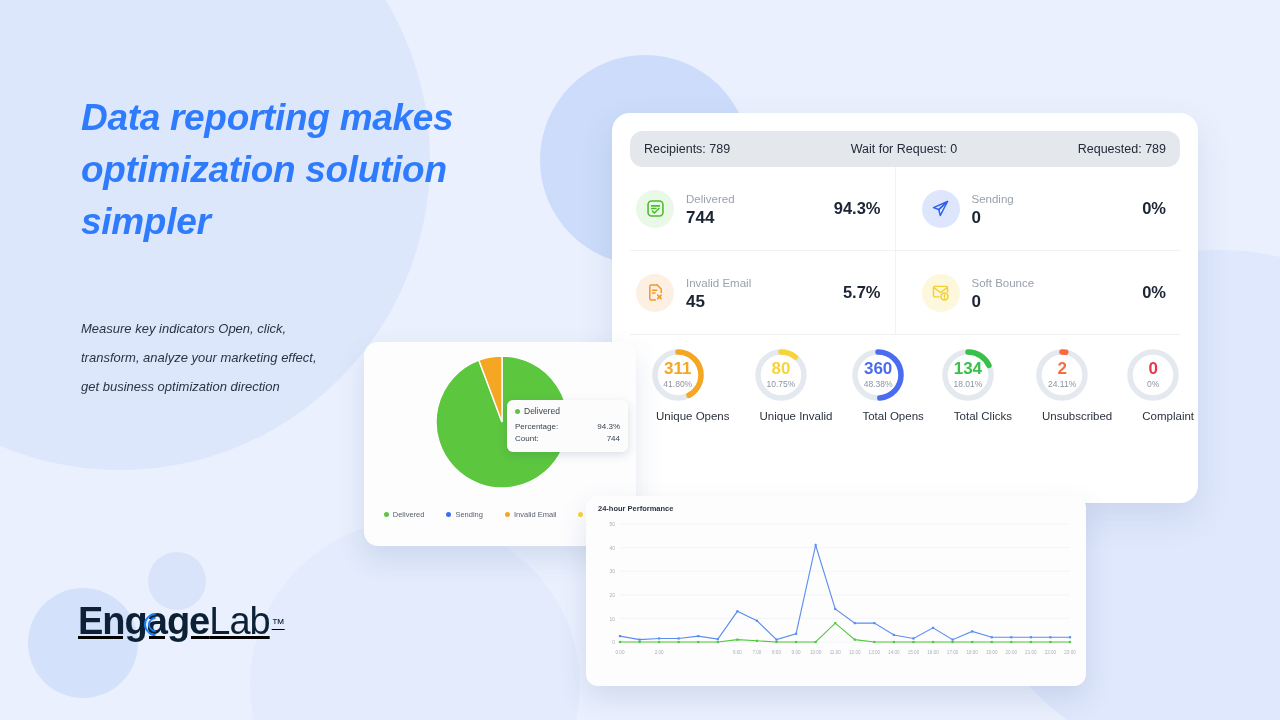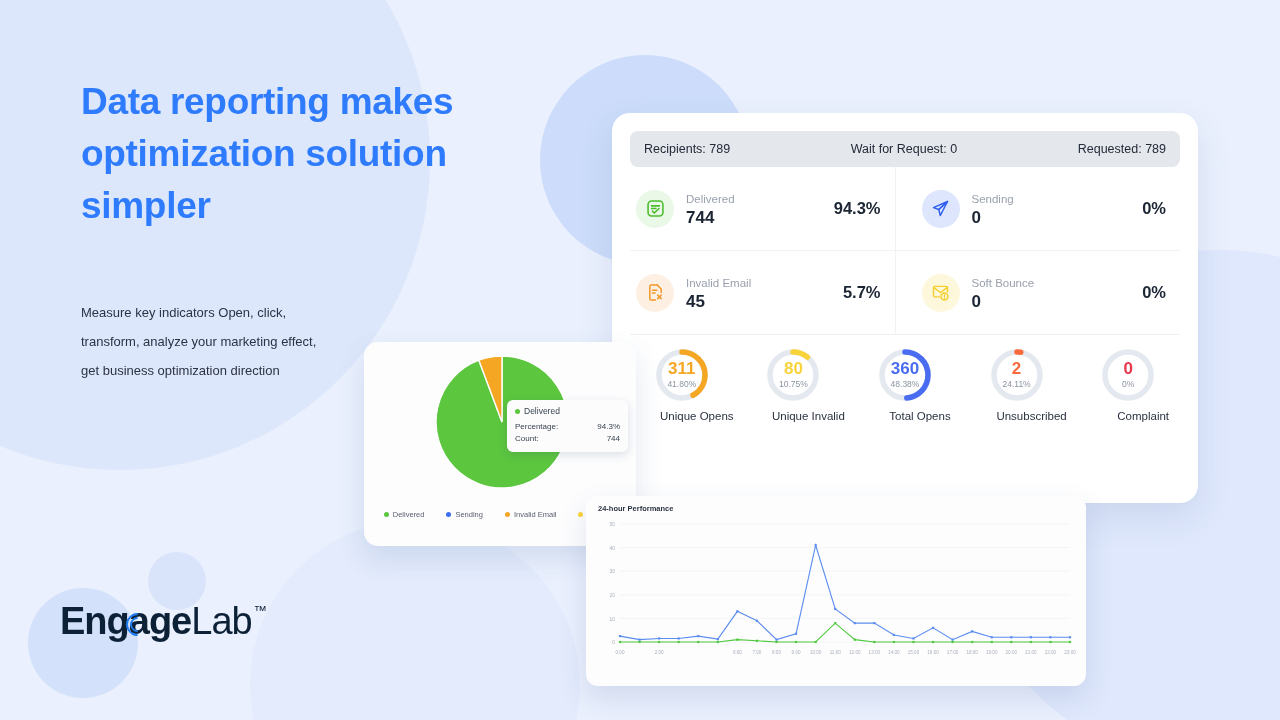--- a/index.html
+++ b/index.html
@@ -12,49 +12,49 @@
   .bg{position:absolute;inset:0;overflow:hidden;}
   .circ{position:absolute;border-radius:50%;}
   .c-left-big{width:620px;height:620px;left:-190px;top:-150px;background:#dde7fb;}
   .c-top-right{width:210px;height:210px;left:540px;top:55px;background:#ccdcfa;}
   .c-right-big{width:520px;height:520px;left:960px;top:250px;background:#dfe8fc;}
   .c-logo-big{width:110px;height:110px;left:28px;top:588px;background:#d4e1fa;}
   .c-logo-small{width:58px;height:58px;left:148px;top:552px;background:#d9e4fb;}
   .c-bottom-wide{width:330px;height:330px;left:250px;top:520px;background:#e3ebfc;}
 
   
-  .hero{position:absolute;left:81px;top:76px;width:470px;}
+  .hero{position:absolute;left:81px;top:92px;width:470px;font-style:italic;}
   .hero h1{
     margin:0;font-size:37px;line-height:52px;color:#2f7bfd;
     font-weight:bold;letter-spacing:-0.3px;
   }
   .hero p{
     margin:0;position:absolute;top:222px;width:255px;
     font-size:13px;line-height:29px;color:#2b3445;
   }
 
   
-  .logo{position:absolute;left:60px;top:600px;display:flex;align-items:flex-start;}
+  .logo{position:absolute;left:78px;top:600px;display:flex;align-items:center;text-decoration:underline;}
   .logo .engage{font-size:38px;font-weight:bold;color:#0d2136;letter-spacing:-1px;position:relative;}
   .logo .lab{font-size:38px;font-weight:300;color:#0d2136;letter-spacing:-1px;}
   .logo .tm{font-size:13px;color:#0d2136;margin-top:3px;margin-left:2px;font-weight:normal;}
   .logo .arc{position:absolute;left:66px;top:13px;width:19px;height:19px;border:2.6px solid #1f7df0;
     border-radius:50%;border-right-color:transparent;border-top-color:transparent;transform:rotate(45deg);}
   .logo .arc2{position:absolute;left:70px;top:17px;width:11px;height:11px;border:2.4px solid #1f7df0;
     border-radius:50%;border-right-color:transparent;border-top-color:transparent;transform:rotate(45deg);}
 
   
   .dash{
     position:absolute;left:612px;top:113px;width:586px;height:390px;
     background:#fff;border-radius:18px;box-shadow:0 14px 34px rgba(60,90,150,.13);
     overflow:hidden;
   }
   .dash-head{
     height:36px;background:#e4e7ec;display:flex;align-items:center;
-    margin:18px 18px 0 18px;border-radius:8px;padding:0 14px;
+    margin:18px 18px 0 18px;border-radius:13px;padding:0 14px;
   }
   .dash-head div{font-size:12.5px;color:#232a38;}
   .dh1{flex:0 0 auto;}
   .dh2{flex:1;text-align:center;}
   .dh3{flex:0 0 auto;}
 
   .stats{padding:0 18px;}
   .stat-row{display:flex;}
   .stat-row.first{border-bottom:1px solid #f1f2f5;}
   .stat{flex:1;display:flex;align-items:center;padding:22px 0 22px 6px;position:relative;}
@@ -244,20 +244,33 @@
           <svg width="56" height="56" viewBox="0 0 56 56">
             <circle cx="28" cy="28" r="23" fill="none" stroke="#e4e8ef" stroke-width="5.5"></circle>
             <circle cx="28" cy="28" r="23" fill="none" stroke="#4a6cf0" stroke-width="5.5" stroke-linecap="round" stroke-dasharray="69.91551618711013 74.59774587802035" transform="rotate(-90 28 28)"></circle>
           </svg>
           <div class="rtxt">
             <span class="rnum" style="color:#4a6cf0">360</span>
             <span class="rpct">48.38%</span>
           </div>
         </div>
         <div class="gname">Total Opens</div>
+      </div>
+      <div class="gauge">
+        <div class="ring">
+          <svg width="56" height="56" viewBox="0 0 56 56">
+            <circle cx="28" cy="28" r="23" fill="none" stroke="#e4e8ef" stroke-width="5.5"></circle>
+            <circle cx="28" cy="28" r="23" fill="none" stroke="#37c04a" stroke-width="5.5" stroke-linecap="round" stroke-dasharray="26.02683849793 118.48642356720048" transform="rotate(-90 28 28)"></circle>
+          </svg>
+          <div class="rtxt">
+            <span class="rnum" style="color:#37c04a">134</span>
+            <span class="rpct">18.01%</span>
+          </div>
+        </div>
+        <div class="gname">Total Clicks</div>
       </div>
       <div class="gauge">
         <div class="ring">
           <svg width="56" height="56" viewBox="0 0 56 56">
             <circle cx="28" cy="28" r="23" fill="none" stroke="#e4e8ef" stroke-width="5.5"></circle>
             <circle cx="28" cy="28" r="23" fill="none" stroke="#fa6a3c" stroke-width="5.5" stroke-linecap="round" stroke-dasharray="3.901858075758523 140.61140398937195" transform="rotate(-90 28 28)"></circle>
           </svg>
           <div class="rtxt">
             <span class="rnum" style="color:#fa6a3c">2</span>
             <span class="rpct">24.11%</span>

